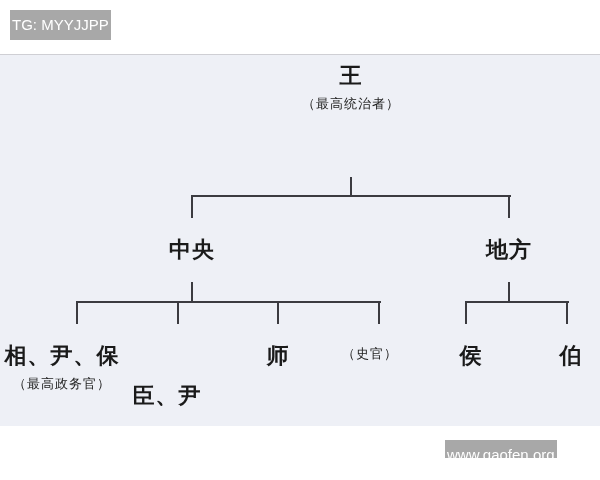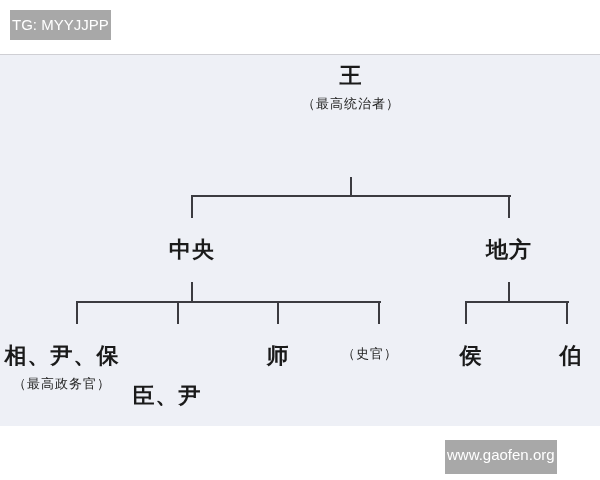--- a/index.html
+++ b/index.html
@@ -12,21 +12,21 @@
       position: absolute;
       background: #a8a8a8;
       color: #ffffff;
       font-family: "Liberation Sans", "DejaVu Sans", sans-serif;
       font-size: 15px;
       line-height: 30px;
       padding: 0 2px;
       white-space: nowrap;
     }
     .wm-top { left: 10px; top: 10px; height: 30px; }
-    .wm-bottom { left: 445px; top: 440px; height: 34px; }
+    .wm-bottom { left: 445px; top: 440px; height: 18px; }
 
     .panel {
       position: absolute; left: 0; top: 54px; width: 600px; height: 371px;
       background: #eef0f6;
       border-top: 1px solid #cfcfd4;
     }
     .line { position: absolute; background: #3b3b40; }
     .h { height: 2px; }
     .v { width: 2px; }
 

